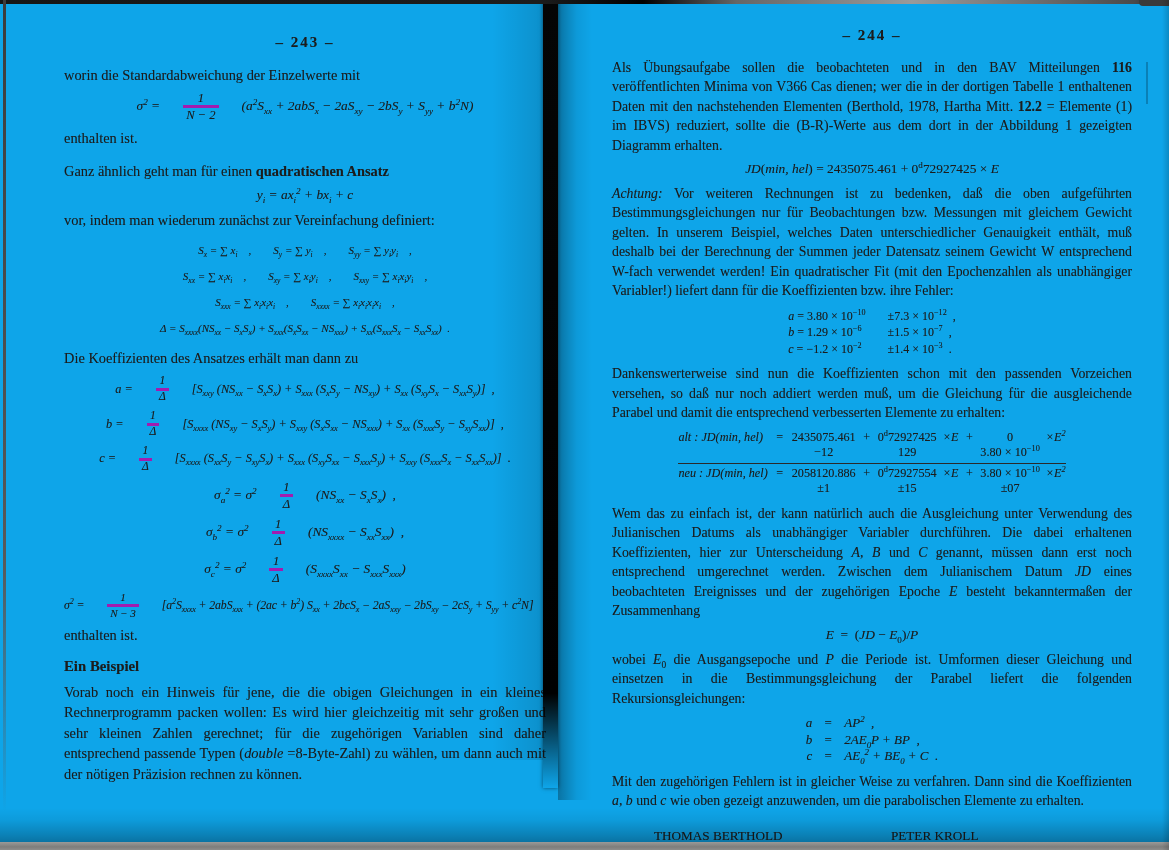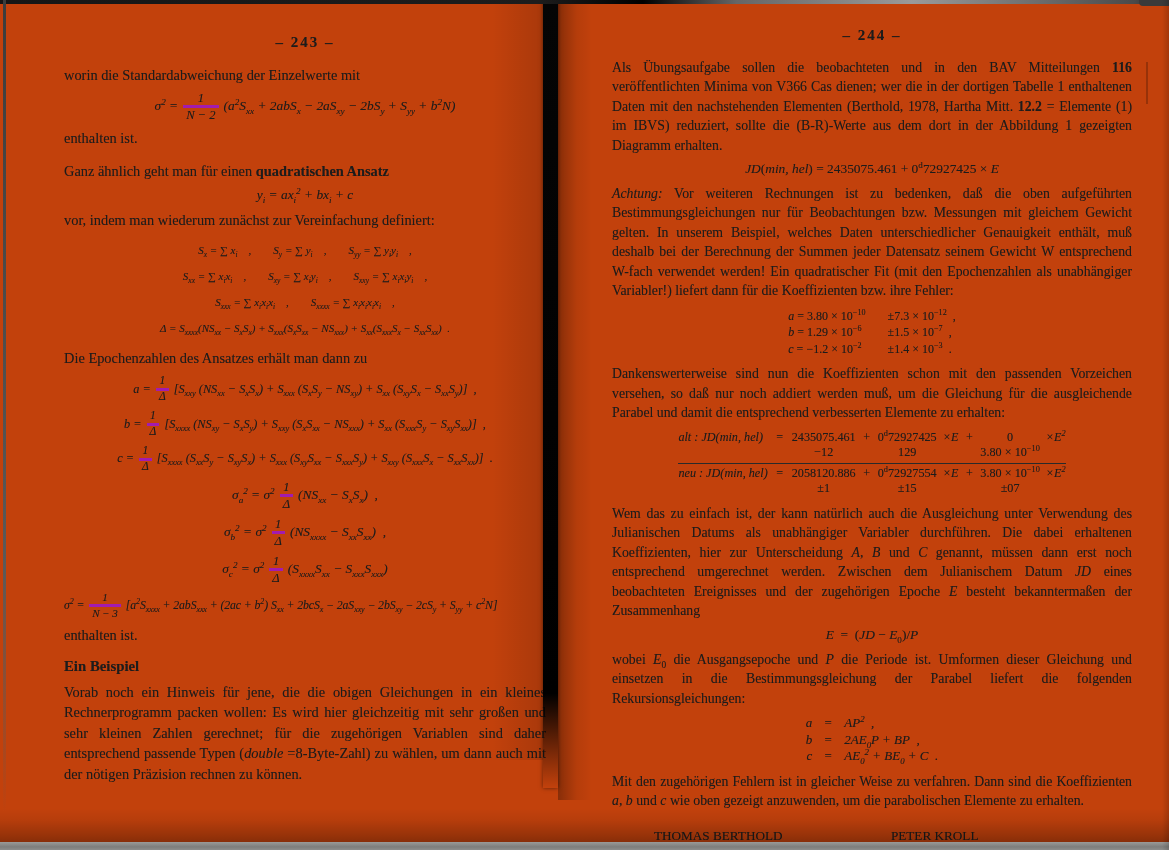--- a/index.html
+++ b/index.html
@@ -1,18 +1,18 @@
 <!DOCTYPE html>
 <html lang="de"><head>
 <meta charset="utf-8">
 <style>
   html,body{margin:0;padding:0;}
   .scan{
     position:relative;width:1169px;height:850px;overflow:hidden;
-    background:#c2410c;
+    background:#0ea5e9;
     font-family:"Liberation Serif","DejaVu Serif",serif;
     color:#1c1c1c;
     text-shadow:0 0 0.5px rgba(25,25,25,.35);
   }
   
   .art{position:absolute;pointer-events:none;}
   .top-edge{top:0;left:0;width:100%;height:4px;
     background:linear-gradient(to right,#161616 0%,#1d1d1d 46%,#000 55%,#666 63%,#9a9a9a 78%,#4a4a4a 97%,#222 100%);}
   .left-edge{top:0;left:3px;width:3px;height:812px;
     background:linear-gradient(to bottom,#3c3c3c 0%,#5a5a5a 70%,rgba(90,90,90,0) 100%);}
@@ -33,21 +33,21 @@
   .tick-right{top:62px;left:1146px;width:2px;height:42px;background:rgba(0,0,0,.22);}
   
   .page{position:absolute;text-align:justify;}
   .page-left{left:64px;top:32px;width:482px;font-size:14.4px;line-height:20.5px;}
   .page-right{left:612px;top:26px;width:520px;font-size:13.8px;line-height:19.5px;}
   .pagenum{text-align:center;font-weight:bold;font-size:15px;letter-spacing:2px;margin:0 0 12px 0;}
   .txt{margin:0;}.mt12{margin-top:12px;}
   sub,sup{font-size:.68em;line-height:0;}
   b{font-weight:bold;} i{font-style:italic;}
   
-  .eq{display:flex;justify-content:center;align-items:center;gap:5px;
+  .eq{display:flex;justify-content:center;align-items:center;gap:23px;
       font-style:italic;white-space:nowrap;margin:6px 0;font-size:13.4px;line-height:1.25;}
   .eq.sm{font-size:12.3px;}
   .eq.xs{font-size:11.8px;letter-spacing:-.1px;justify-content:flex-start;}
   .eq.upright{font-style:normal;justify-content:center;}
   .frac{display:inline-flex;flex-direction:column;align-items:center;font-size:.94em;line-height:1.12;}
   .frac .den{border-top:3px solid #a21caf;padding:0 3px;}
   .frac .num{padding:0 3px;}
   
   .defs{margin:7px 0;font-size:11px;line-height:26px;font-style:italic;text-align:center;white-space:nowrap;}
   
@@ -99,21 +99,21 @@
 
     <p class="txt">vor, indem man wiederum zunächst zur Vereinfachung definiert:</p>
 
     <div class="defs">
       <div>S<sub>x</sub> = ∑ x<sub>i</sub> ,  S<sub>y</sub> = ∑ y<sub>i</sub> ,  S<sub>yy</sub> = ∑ y<sub>i</sub>y<sub>i</sub> ,</div>
       <div>S<sub>xx</sub> = ∑ x<sub>i</sub>x<sub>i</sub> ,  S<sub>xy</sub> = ∑ x<sub>i</sub>y<sub>i</sub> ,  S<sub>xxy</sub> = ∑ x<sub>i</sub>x<sub>i</sub>y<sub>i</sub> ,</div>
       <div>S<sub>xxx</sub> = ∑ x<sub>i</sub>x<sub>i</sub>x<sub>i</sub> ,  S<sub>xxxx</sub> = ∑ x<sub>i</sub>x<sub>i</sub>x<sub>i</sub>x<sub>i</sub> ,</div>
       <div>Δ = S<sub>xxxx</sub>(NS<sub>xx</sub> − S<sub>x</sub>S<sub>x</sub>) + S<sub>xxx</sub>(S<sub>x</sub>S<sub>xx</sub> − NS<sub>xxx</sub>) + S<sub>xx</sub>(S<sub>xxx</sub>S<sub>x</sub> − S<sub>xx</sub>S<sub>xx</sub>) .</div>
     </div>
 
-    <p class="txt">Die Epochenzahlen des Ansatzes erhält man dann zu</p>
+    <p class="txt">Die Koeffizienten des Ansatzes erhält man dann zu</p>
 
     <div class="eq sm">
       <span>a =</span>
       <span class="frac">
         <span class="num">1</span>
         <span class="den">Δ</span>
       </span>
       <span>[S<sub>xxy</sub> (NS<sub>xx</sub> − S<sub>x</sub>S<sub>x</sub>) + S<sub>xxx</sub> (S<sub>x</sub>S<sub>y</sub> − NS<sub>xy</sub>) + S<sub>xx</sub> (S<sub>xy</sub>S<sub>x</sub> − S<sub>xx</sub>S<sub>y</sub>)] ,</span>
     </div>
     <div class="eq sm">

